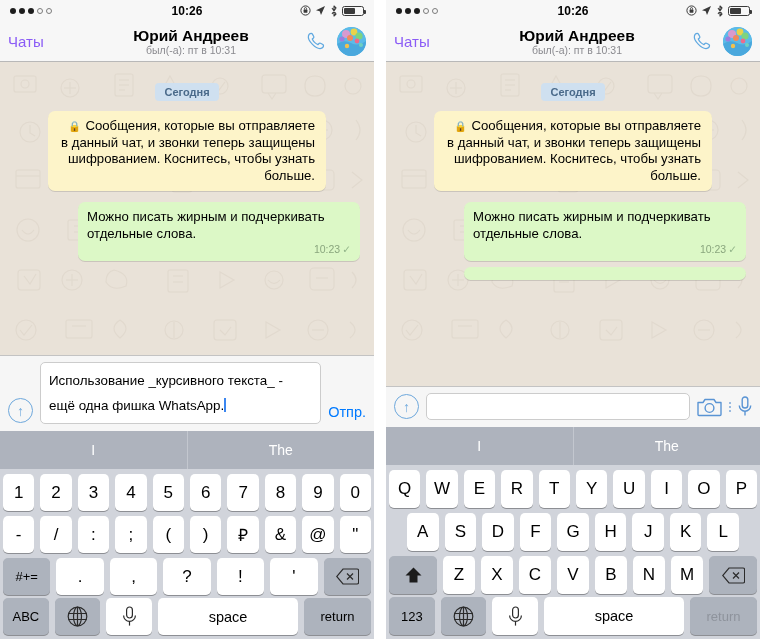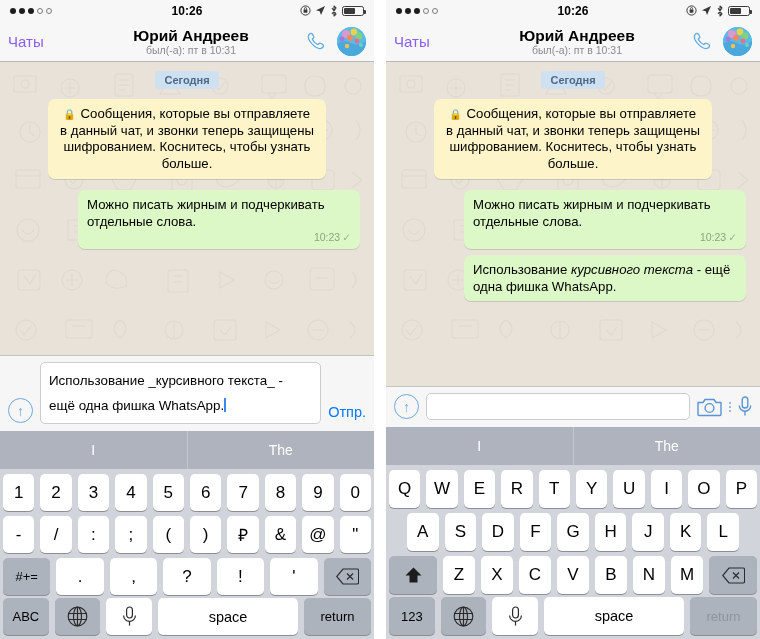--- a/index.html
+++ b/index.html
@@ -40,30 +40,30 @@
   .navtitle .sub { font-size:10.5px; color:#8a8a8f; line-height:12px; }
   .navright { margin-left:auto; display:flex; align-items:center; gap:9px;
     z-index:2; }
   .avatar { width:29px; height:29px; border-radius:50%; overflow:hidden;
     background:#55b7e8; position:relative; flex:0 0 29px; }
 
   
   .chat { flex:1 1 auto; position:relative; overflow:hidden;
     background:#e9e2d8; }
   .chat .pattern { position:absolute; inset:0; opacity:.5; }
-  .chat .inner { position:relative; padding:9px 14px 0; }
+  .chat .inner { position:relative; padding:21px 14px 0; }
 
   .datepill { display:block; margin:0 auto 10px; width:fit-content;
     background:#cfe0f0; color:#4a6a8a; font-size:11px; font-weight:bold;
     padding:3px 9px; border-radius:4px; }
 
   .bubble { border-radius:7px; padding:7px 9px 6px; max-width:282px;
     position:relative; box-shadow:0 1px 0.5px rgba(0,0,0,.13);
     font-size:13.2px; line-height:16.5px; color:#000; }
-  .sys { background:#fdf4c9; margin:0 auto 11px; text-align:center;
+  .sys { background:#fdf4c9; margin:0 auto 11px; text-align:right;
     max-width:278px; padding:7px 11px 7px; }
   .sys .lock { font-size:10.5px; }
   .out { background:#dcf8c6; margin:0 0 6px auto; }
   .out .meta { text-align:right; font-size:10.5px; color:#8aa67e;
     margin-top:1px; line-height:12px; }
   .out .meta .tick { color:#93b58a; font-size:10.5px; margin-left:2px; }
   .b { font-weight:normal; }
   .i { font-style:italic; }
 
   
@@ -483,21 +483,20 @@
           <span class="lock">🔒</span>
           <span>Сообщения, которые вы отправляете в данный чат, и звонки теперь защищены шифрованием. Коснитесь, чтобы узнать больше.</span>
         </div>
         <div class="bubble out">
           <div><span class="b">Можно писать жирным</span><span> и подчеркивать </span><span class="b">отдельные</span><span> слова.</span></div>
           <div class="meta">
             <span>10:23</span><span class="tick">✓</span>
           </div>
         </div>
         <div class="bubble out">
-          <div><span>Использование </span><span class="i">курсивного текста</span><span> - ещё одна фишка WhatsApp.</span></div>
         </div>
       </div>
     </div>
 
     <div class="inputbar">
       <span class="plusbtn">↑</span>
       <div class="tfield empty"><span></span></div>
       <div class="icons">
         <svg width="25" height="20" viewBox="0 0 25 20">
           <path d="M1 5.5 h5 l2 -3 h9 l2 3 h5 a0 0 0 0 1 0 0 v12 a1 1 0 0 1 -1 1 H2 a1 1 0 0 1 -1 -1 Z" fill="none" stroke="#5a94d4" stroke-width="1.4" stroke-linejoin="round"></path>

